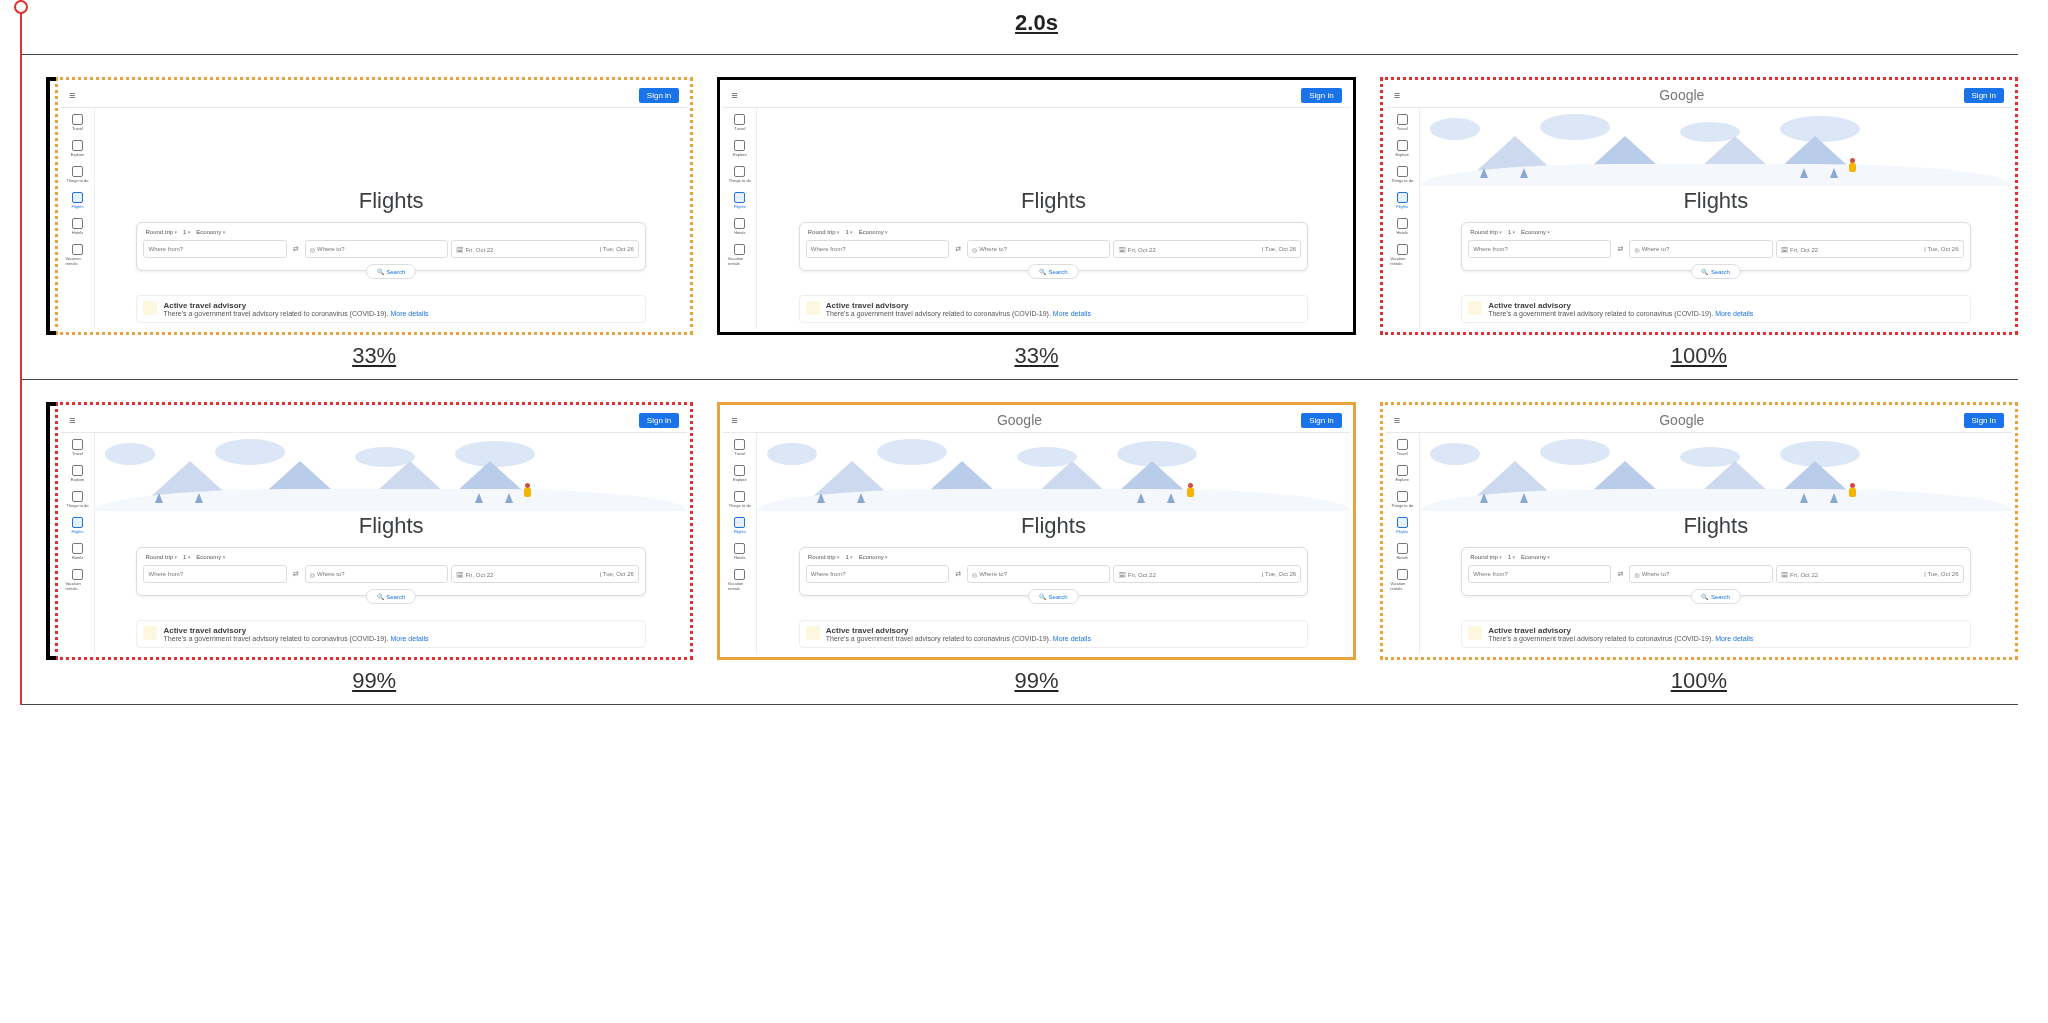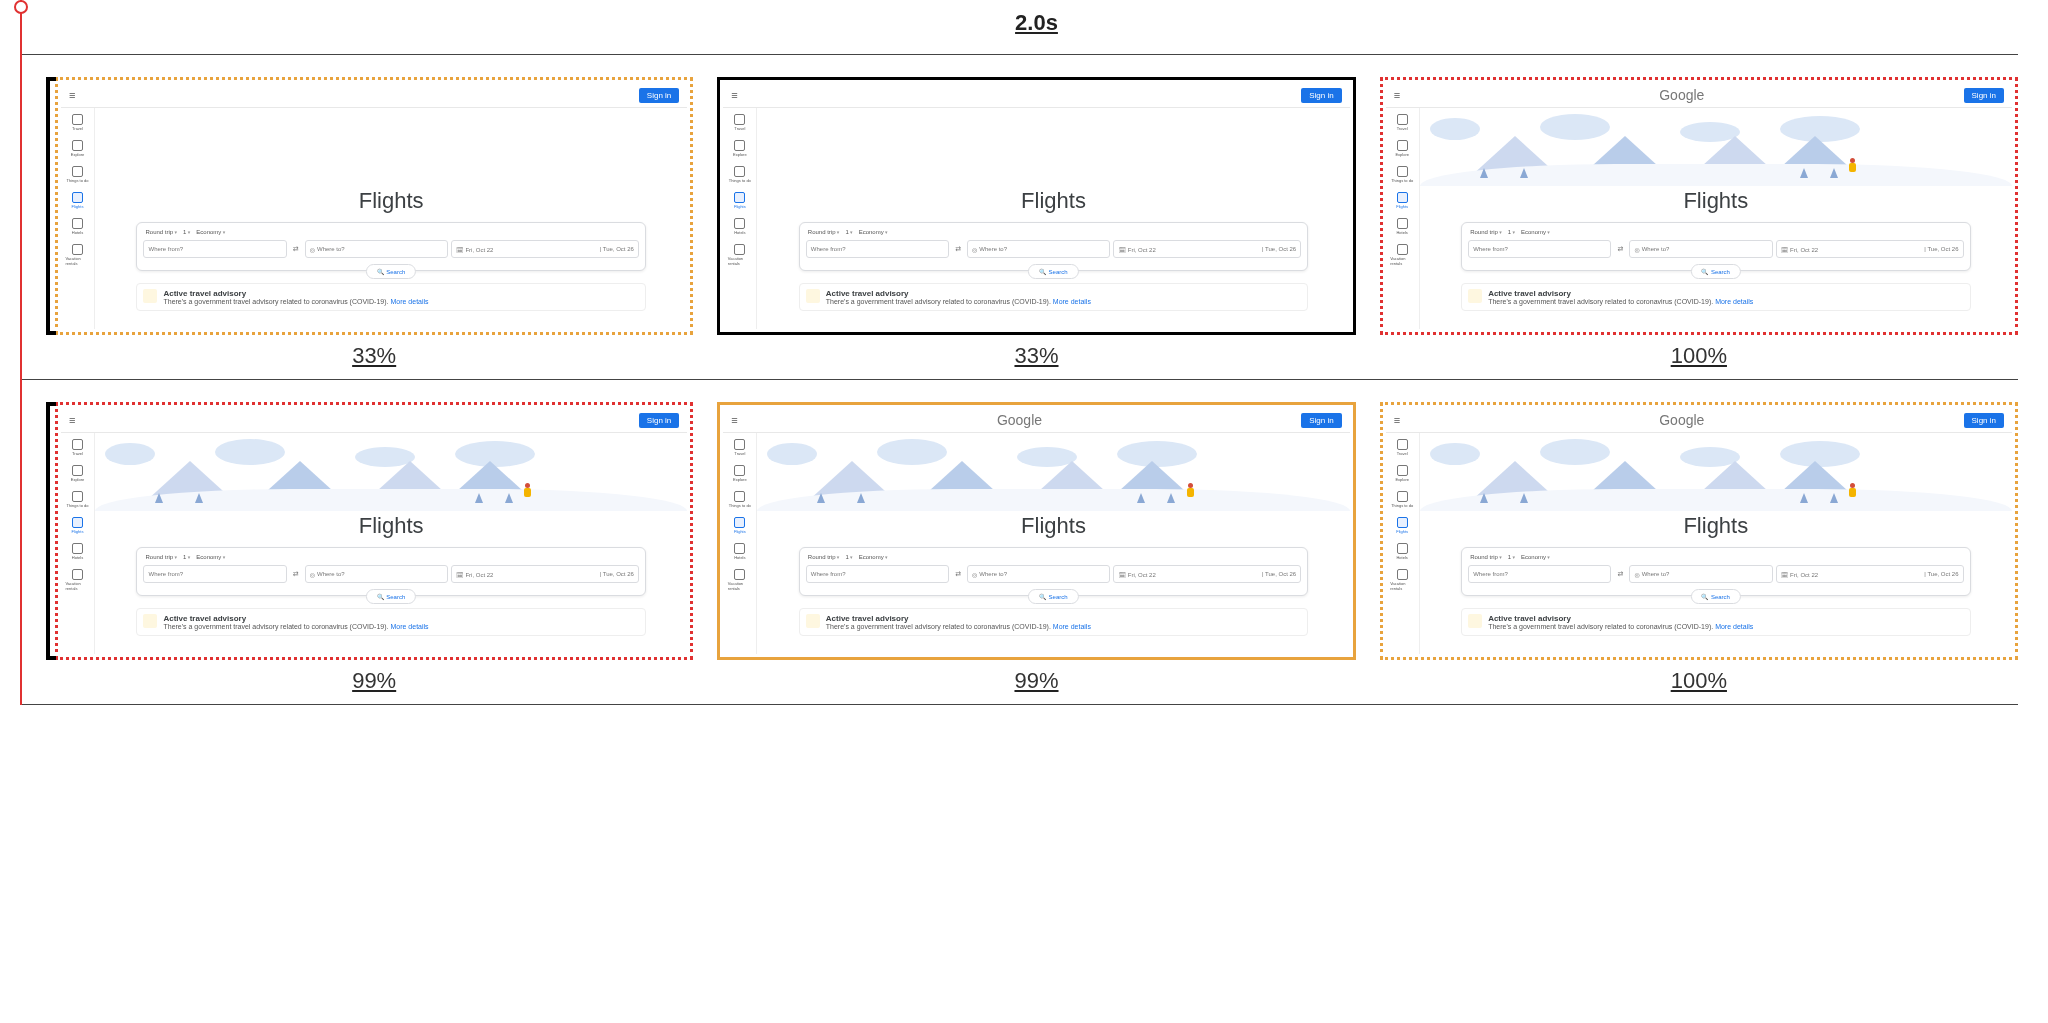--- a/index.html
+++ b/index.html
@@ -230,21 +230,21 @@
     font-size: 6px;
     color: #1a73e8;
     padding: 3px 10px;
     filter: blur(0.3px);
   }
   .gf-advisory {
     width: 86%;
     background: #fff;
     border: 1px solid #eee;
     border-radius: 4px;
-    margin-top: 12px;
+    margin-top: 24px;
     padding: 5px 6px;
     display: flex;
     gap: 6px;
     align-items: flex-start;
   }
   .gf-adv-icon {
     width: 14px; height: 14px;
     background: #fef7e0;
     border-radius: 2px;
     flex-shrink: 0;

